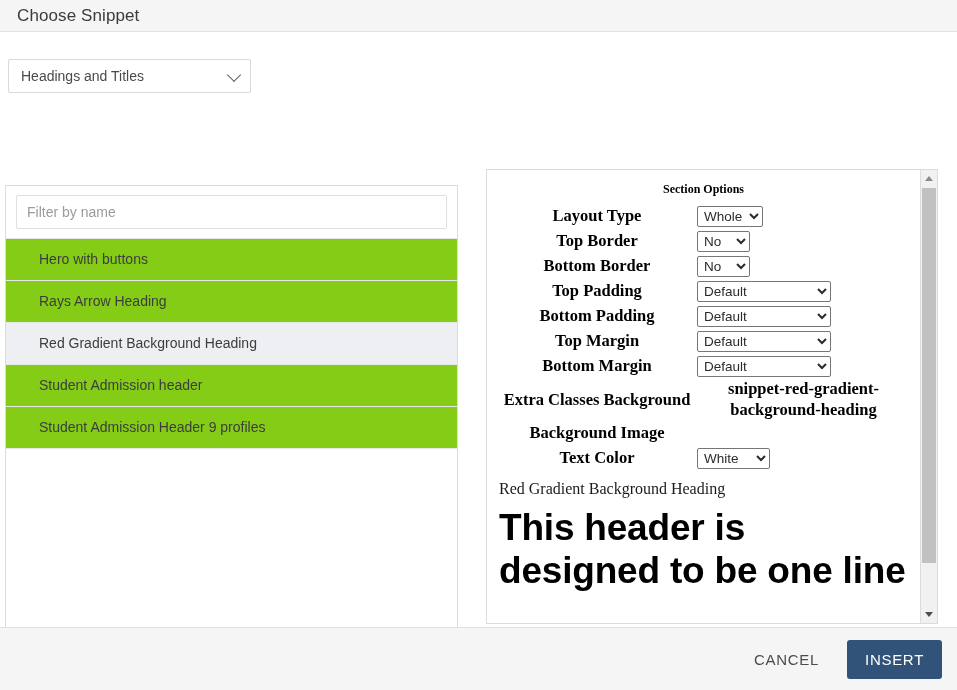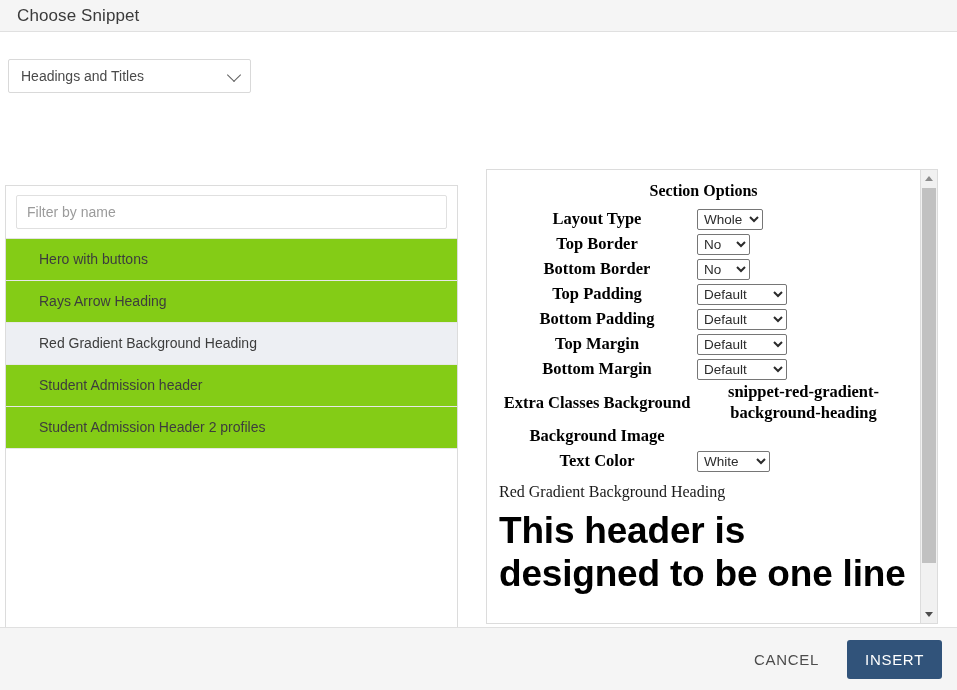--- a/index.html
+++ b/index.html
@@ -163,21 +163,21 @@
     bottom: 0;
     padding: 10px 10px 0 10px;
     box-sizing: border-box;
     font-family: "Liberation Serif", serif;
     color: #000;
   }
   .options-title {
     text-align: center;
     font-family: "Liberation Serif", serif;
     font-weight: bold;
-    font-size: 16px;
+    font-size: 12px;
     color: #000;
     margin: 2px 0 6px 0;
   }
   table.options {
     width: 100%;
     border-collapse: collapse;
     table-layout: fixed;
   }
   table.options td {
     padding: 0;
@@ -216,21 +216,21 @@
     color: #2b2b2b;
     background: #ffffff;
     border: 1px solid #767676;
     border-radius: 2px;
     padding: 1px 2px;
     height: 21px;
     box-sizing: border-box;
   }
   select.w-small { width: 53px; }
   select.w-med   { width: 66px; }
-  select.w-wide  { width: 90px; }
+  select.w-wide  { width: 134px; }
   select.w-white { width: 73px; }
 
   
   .preview {
     padding: 8px 2px 0 2px;
     font-family: "Liberation Serif", serif;
     color: #000;
   }
   .preview-kicker {
     font-family: "Liberation Serif", serif;
@@ -350,21 +350,21 @@
 
     <div class="left-pane">
       <div class="filter-wrap">
         <input class="filter-input" type="text" placeholder="Filter by name" style="">
       </div>
       <ul class="snippet-list">
         <li class="snippet-item">Hero with buttons</li>
         <li class="snippet-item">Rays Arrow Heading</li>
         <li class="snippet-item selected">Red Gradient Background Heading</li>
         <li class="snippet-item">Student Admission header</li>
-        <li class="snippet-item">Student Admission Header 2 profiles</li>
+        <li class="snippet-item">Student Admission Header 9 profiles</li>
       </ul>
     </div>
 
     <div class="right-pane">
       <div class="right-inner">
 
         <div class="options-title">Section Options</div>
 
         <table class="options">
           <tbody>

